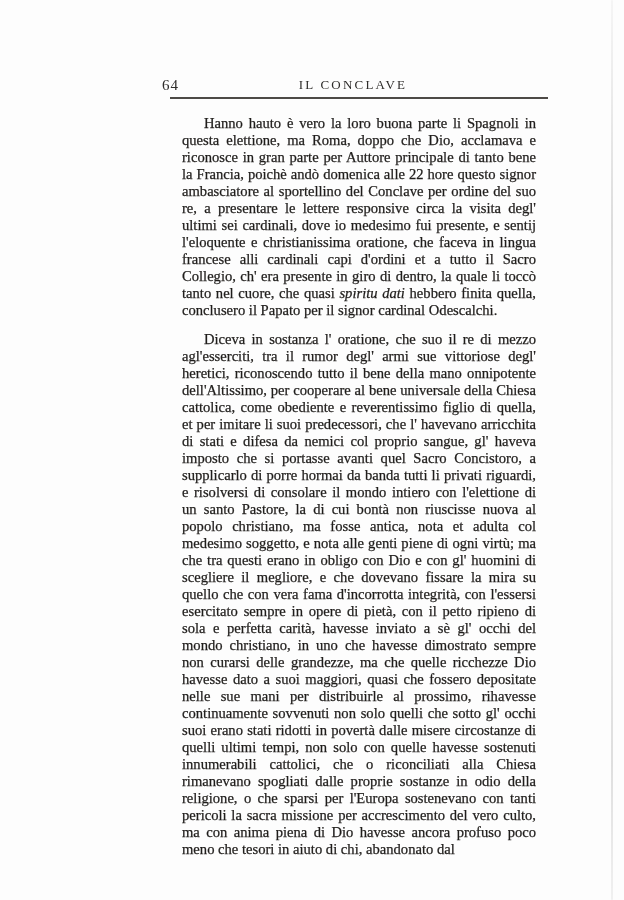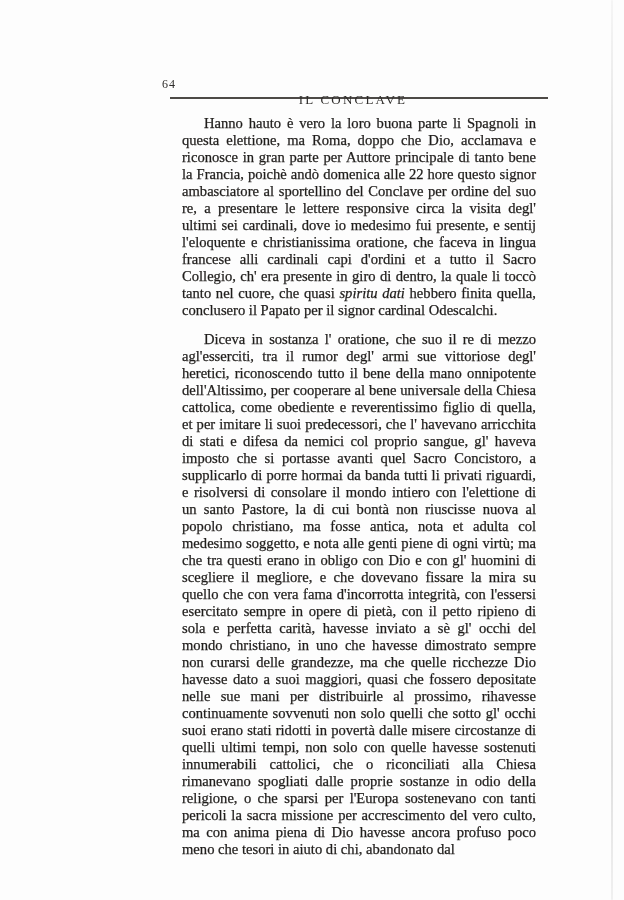--- a/index.html
+++ b/index.html
@@ -42,28 +42,28 @@
   }
   .header {
     position: relative;
     height: 16px;
     color: #2e2c2a;
   }
   .pagenum {
     position: absolute;
     left: -8px;
     top: 1px;
-    font-size: 12px;
+    font-size: 15px;
     letter-spacing: 1px;
   }
   .running-title {
     position: absolute;
     left: 0;
     right: 12px;
-    top: 16px;
+    top: 1px;
     text-align: center;
     font-size: 13px;
     letter-spacing: 2.2px;
     white-space: nowrap;
   }
   .rule {
     margin-top: 5px;
     border-top: 2px solid #4d4a47;
   }
   .bodytext {

